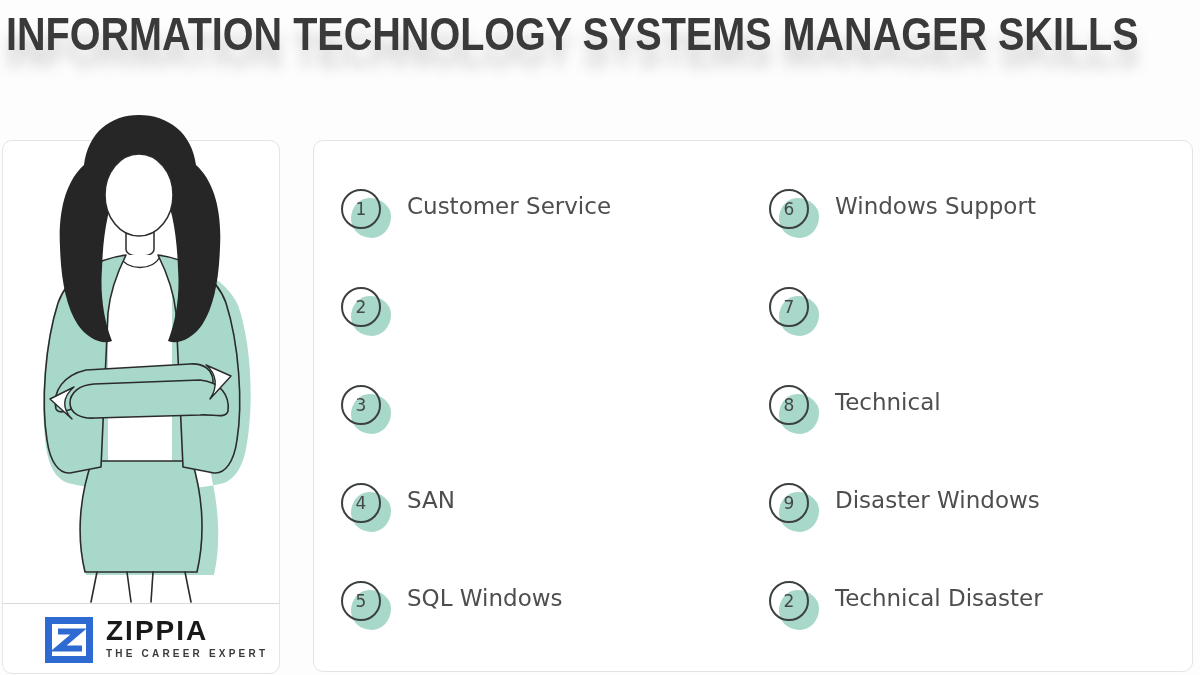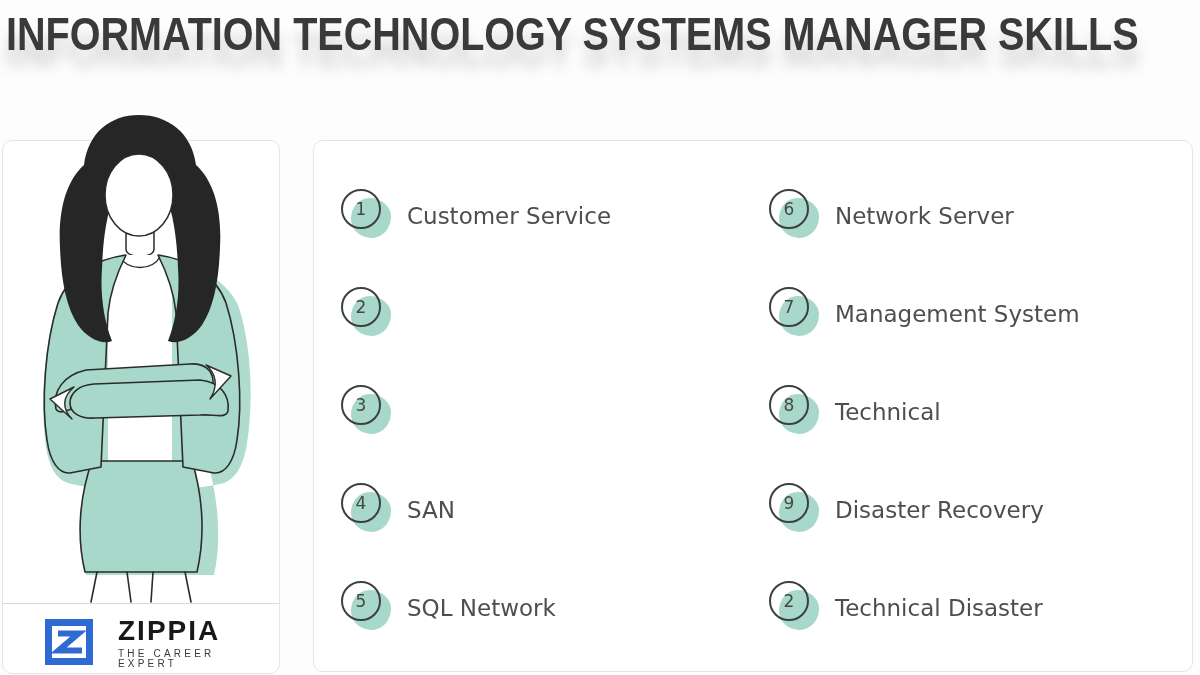--- a/index.html
+++ b/index.html
@@ -17,38 +17,38 @@
     text-shadow:0 17px 14px rgba(110,110,110,0.30);
   }
   
   .card{position:absolute;background:#ffffff;border:1px solid #e4e4e4;border-radius:10px;box-sizing:border-box;}
   .card-left{left:2px;top:140px;width:278px;height:534px;}
   .card-right{left:313px;top:140px;width:880px;height:532px;}
   
   .figure-wrap{position:absolute;left:0;top:107px;width:280px;height:496px;pointer-events:none;}
   
   .logo-divider{position:absolute;left:0;right:0;top:462px;border-top:1px solid #d9d9d9;}
-  .logo-row{position:absolute;left:42px;top:476px;display:flex;align-items:flex-end;gap:25px;}
+  .logo-row{position:absolute;left:42px;top:476px;display:flex;align-items:flex-start;gap:13px;}
   .logo-text{display:flex;flex-direction:column;}
   .brand{font-family:"Liberation Sans",sans-serif;font-weight:700;font-size:28px;
          letter-spacing:2px;color:#191919;line-height:1;}
-  .tagline{font-family:"Liberation Sans",sans-serif;font-weight:400;font-size:10px;
+  .tagline{font-family:"Liberation Sans",sans-serif;font-weight:700;font-size:10px;
          letter-spacing:3.2px;color:#3a3a3a;margin-top:4px;line-height:1;}
   
   .col{position:absolute;top:45px;display:flex;flex-direction:column;}
   .col1{left:27px;} .col2{left:455px;}
   .skill-row{height:98px;display:flex;align-items:flex-start;}
   .badge{position:relative;width:50px;height:50px;flex:none;}
   .badge .blob{position:absolute;left:10px;top:12px;width:40px;height:40px;
       background:#a7d8ca;border-radius:46% 54% 48% 52% / 52% 46% 54% 48%;}
   .badge .ring{position:absolute;left:0;top:3px;width:40px;height:40px;
       border:2px solid #3c4040;border-radius:50%;box-sizing:border-box;
       display:flex;align-items:center;justify-content:center;
       font-size:17px;color:#474747;background:transparent;}
-  .skill-label{margin-left:16px;margin-top:10px;line-height:40px;
+  .skill-label{margin-left:16px;line-height:40px;
       font-size:23px;color:#4e4e4e;white-space:nowrap;}
 </style>
 </head>
 <body>
 
 <h1 class="page-title">INFORMATION TECHNOLOGY SYSTEMS MANAGER SKILLS</h1>
 
 <div class="card card-left">
   <div class="logo-divider"></div>
   <div class="logo-row">
@@ -134,51 +134,50 @@
           <span class="blob"></span>
           <span class="ring">4</span>
         </span>
       <span class="skill-label">SAN</span>
     </div>
     <div class="skill-row">
       <span class="badge">
           <span class="blob"></span>
           <span class="ring">5</span>
         </span>
-      <span class="skill-label">SQL Network</span>
+      <span class="skill-label">SQL Windows</span>
     </div>
   </div>
   <div class="col col2">
     <div class="skill-row">
       <span class="badge">
           <span class="blob"></span>
           <span class="ring">6</span>
         </span>
-      <span class="skill-label">Network Server</span>
+      <span class="skill-label">Windows Support</span>
     </div>
     <div class="skill-row">
       <span class="badge">
           <span class="blob"></span>
           <span class="ring">7</span>
         </span>
-      <span class="skill-label">Management System</span>
     </div>
     <div class="skill-row">
       <span class="badge">
           <span class="blob"></span>
           <span class="ring">8</span>
         </span>
       <span class="skill-label">Technical</span>
     </div>
     <div class="skill-row">
       <span class="badge">
           <span class="blob"></span>
           <span class="ring">9</span>
         </span>
-      <span class="skill-label">Disaster Recovery</span>
+      <span class="skill-label">Disaster Windows</span>
     </div>
     <div class="skill-row">
       <span class="badge">
           <span class="blob"></span>
           <span class="ring">2</span>
         </span>
       <span class="skill-label">Technical Disaster</span>
     </div>
   </div>
 </div>

